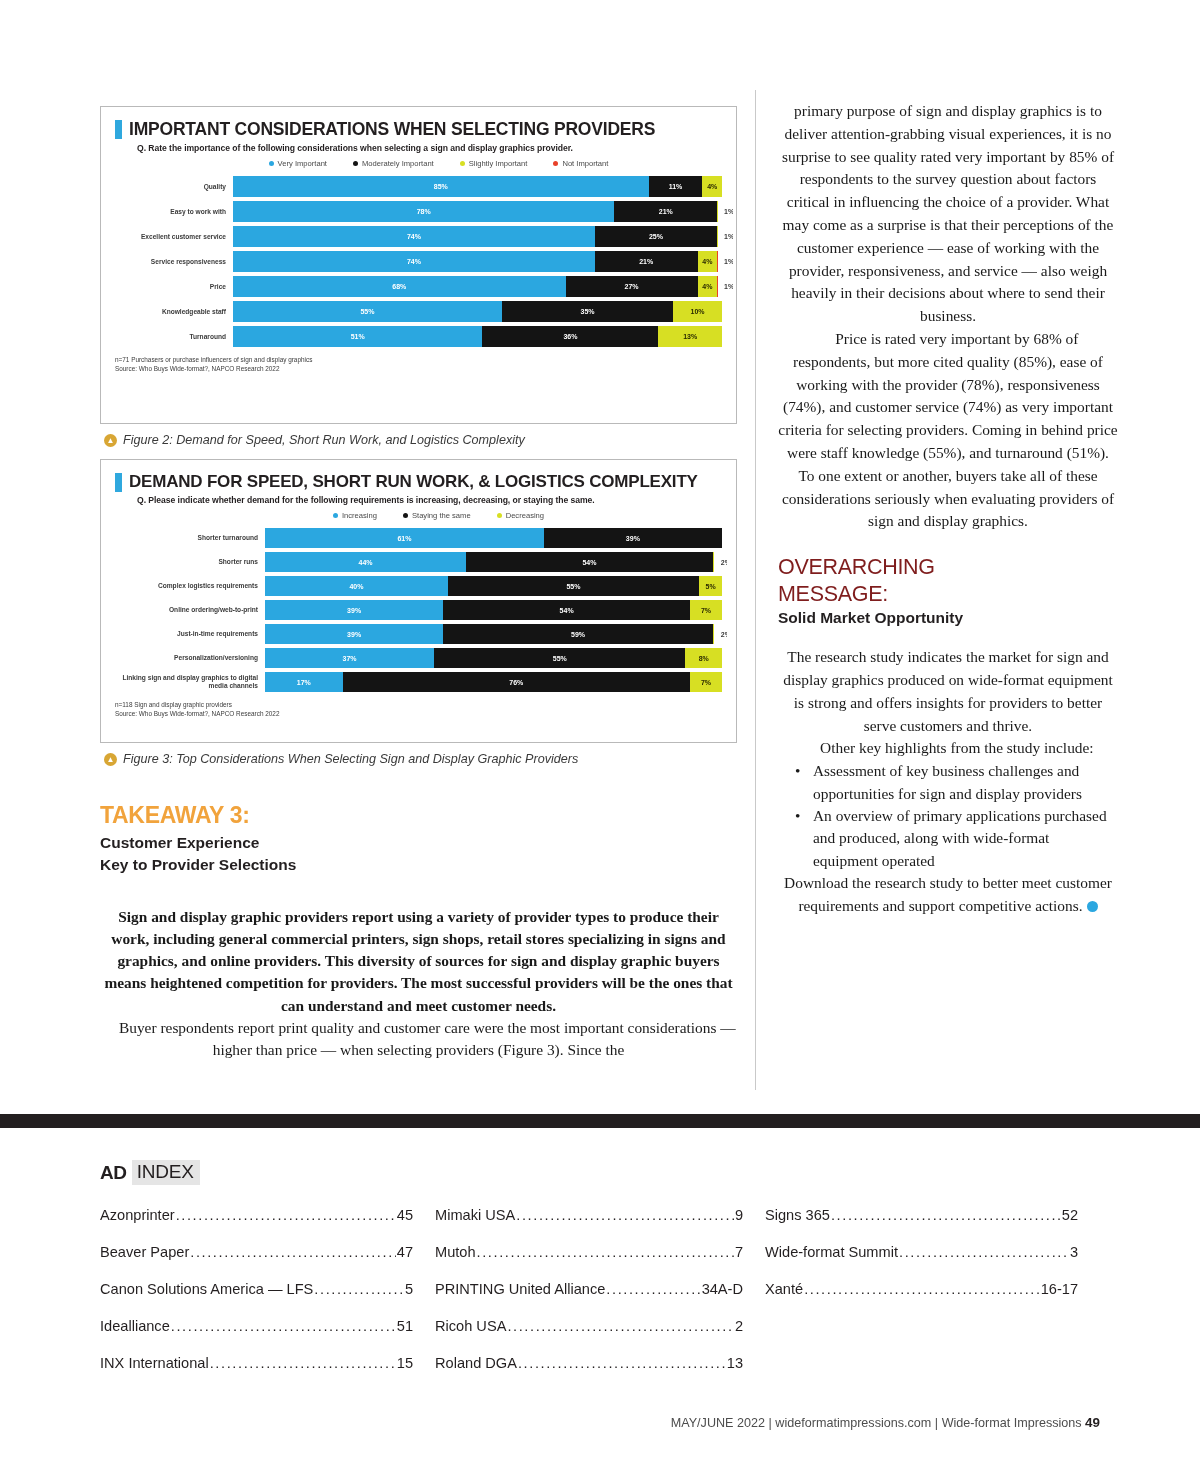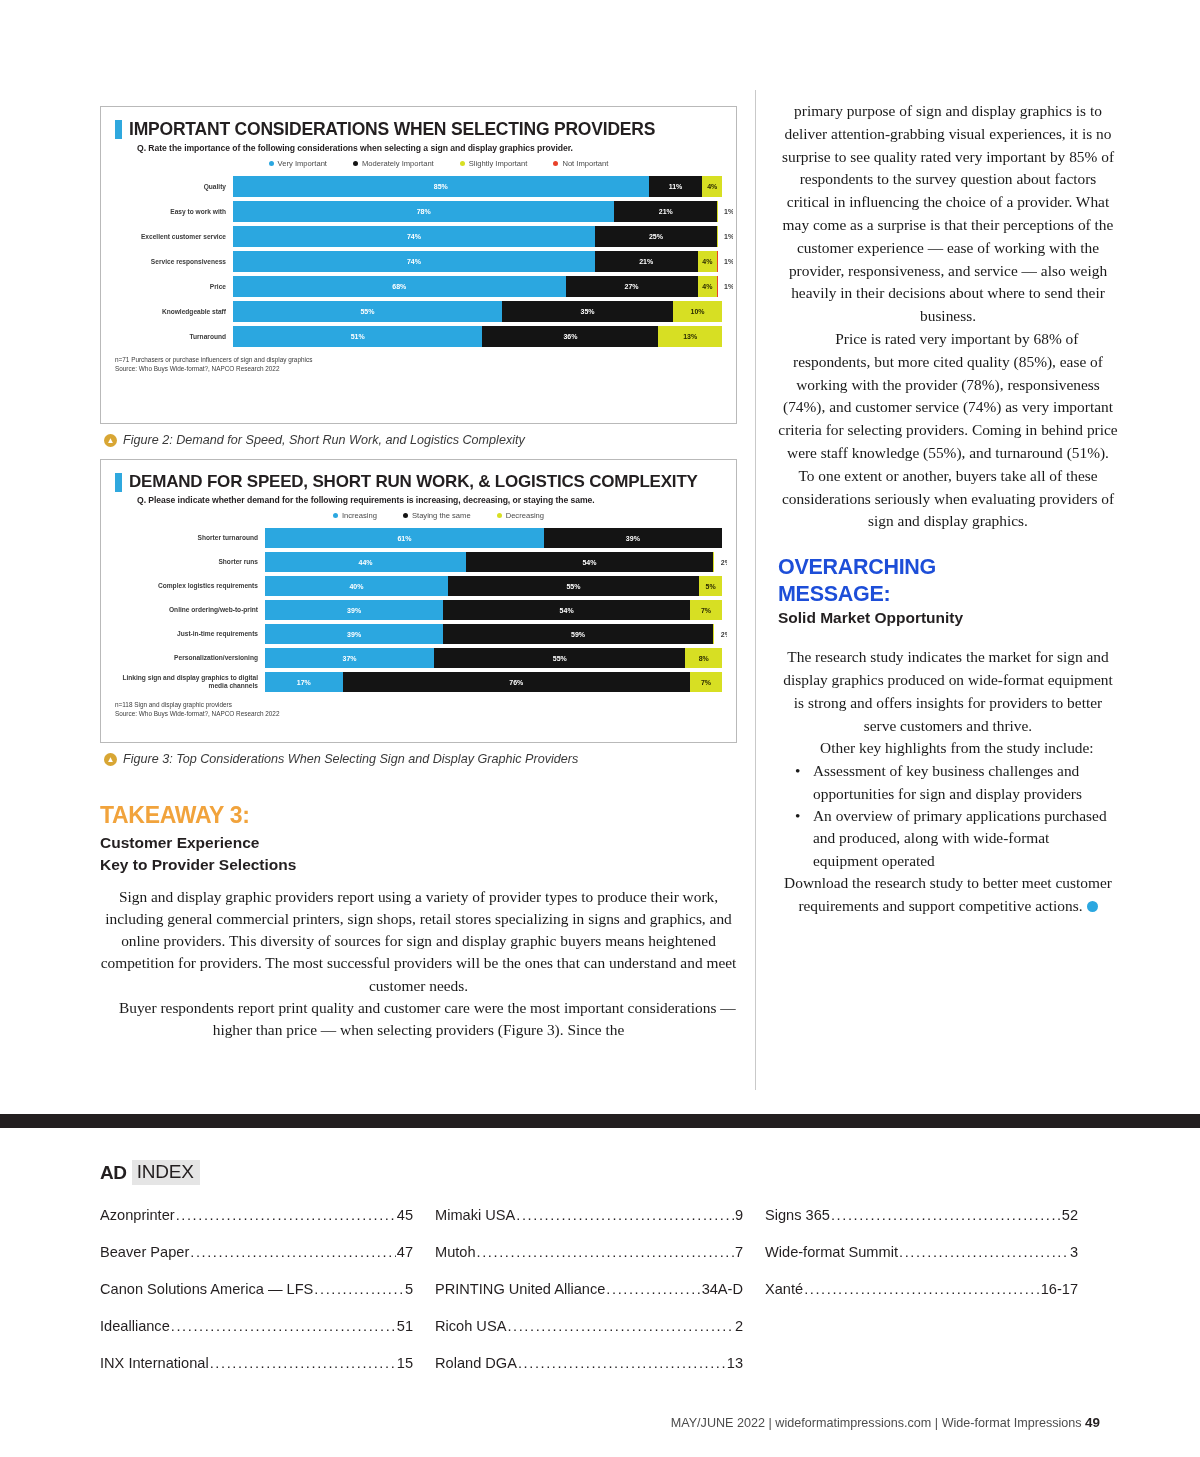--- a/index.html
+++ b/index.html
@@ -142,30 +142,30 @@
     margin:0;
   }
   .body-p {
     font-family:"Liberation Serif", serif;
     font-size:15.4px;
     line-height:1.44;
     color:#1a1a1a;
     margin:0;
     text-align:center;
   }
-  .body-p.first { margin-top:9px; }
+  .body-p.first { margin-top:29px;font-weight:bold; }
   .body-p.indent { text-indent:1.15em; }
 
   .col-right .body-p { font-size:15.4px; line-height:1.48; }
 
   .over-kicker {
     font-family:"Liberation Sans", sans-serif;
-    font-weight:bold;
+    font-weight:normal;
     font-size:21.5px;
-    color:#1d4ed8;
+    color:#7f1d1d;
     line-height:1.12;
     letter-spacing:-0.3px;
     margin:22px 0 3px 0;
   }
   .over-sub {
     font-family:"Liberation Sans", sans-serif;
     font-weight:bold;
     font-size:15.5px;
     color:#231f20;
     margin:0 0 19px 0;

